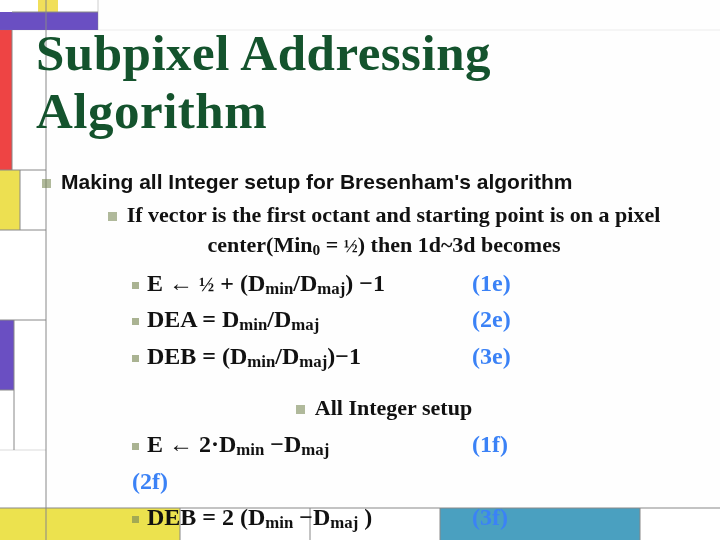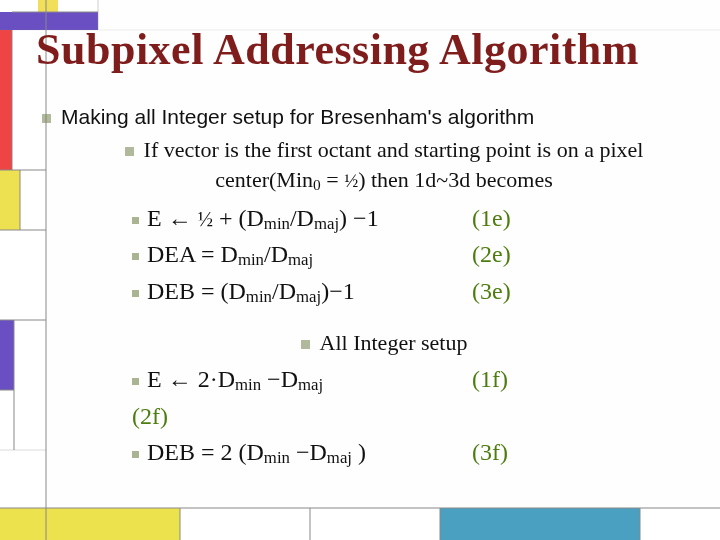--- a/index.html
+++ b/index.html
@@ -18,51 +18,52 @@
     z-index: 0;
   }
   .slide {
     position: relative;
     z-index: 1;
     width: 720px;
     height: 540px;
     padding: 24px 30px 20px 42px;
   }
   .title {
-    font-size: 44px;
-    color: #7f1d1d;
+    font-size: 51px;
+    color: #14532d;
     letter-spacing: 0.5px;
     font-family: Georgia, "Times New Roman", serif;
     margin-bottom: 28px;
     margin-left: -6px;
   }
   .content {
     font-family: Arial, Helvetica, sans-serif;
     color: #111;
+    font-weight: bold;
   }
   .row { position: relative; }
   .bullet-sq {
     display: inline-block;
     width: 9px; height: 9px;
     background: #7c8a58;
     opacity: 0.6;
     margin-right: 10px;
     vertical-align: 1px;
   }
   .bullet-sq.small {
     width: 7px; height: 7px;
     opacity: 0.65;
     margin-right: 8px;
     vertical-align: 2px;
   }
   .lvl1 { font-size: 21px; line-height: 1.35; margin-bottom: 4px; }
   .lvl2 { font-size: 22px; line-height: 1.35; margin-left: 36px; margin-bottom: 4px; font-family: Georgia, "Times New Roman", serif; text-align: center; }
   .lvl3 { font-size: 24px; line-height: 1.5; margin-left: 90px; display: flex; font-family: Georgia, "Times New Roman", serif; }
   .lvl3 .eq-left { flex: 0 0 340px; }
-  .lvl3 .eq-right { color: #4d7c0f; }
+  .lvl3 .eq-right { color: #3b82f6; }
   sub { font-size: 0.7em; vertical-align: -0.2em; }
   .half { font-size: 0.85em; }
   .arrow { font-family: Arial, sans-serif; }
   .spacer { height: 18px; }
 </style>
 </head>
 <body>
 
 <svg class="bg-grid" viewBox="0 0 720 540">
   <rect x="0" y="0" width="720" height="540" fill="#fefefe"></rect>

